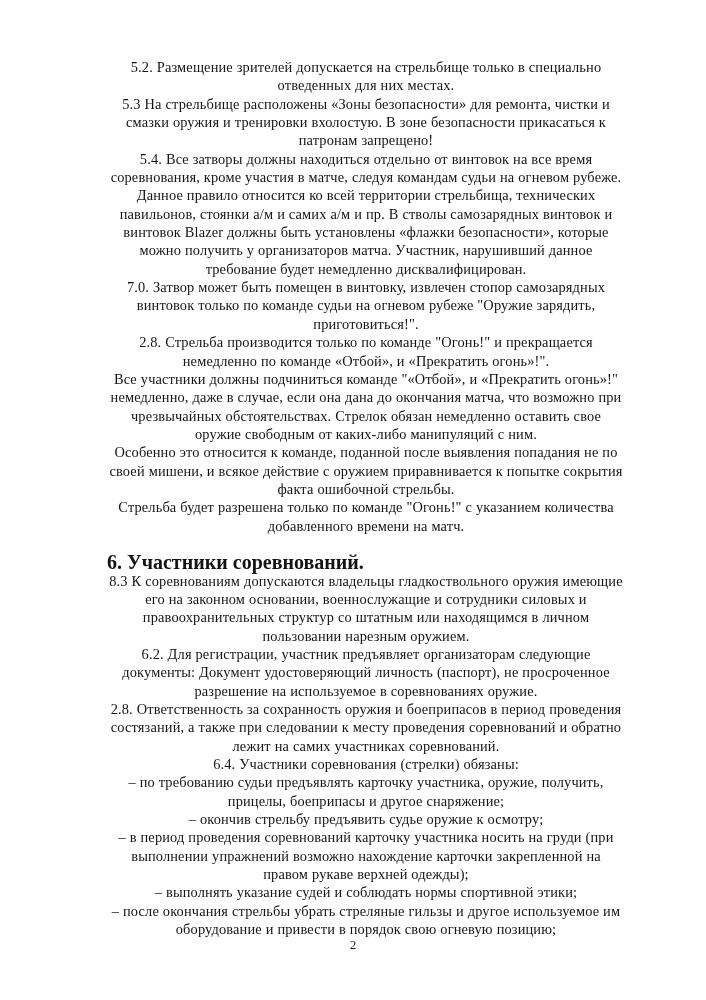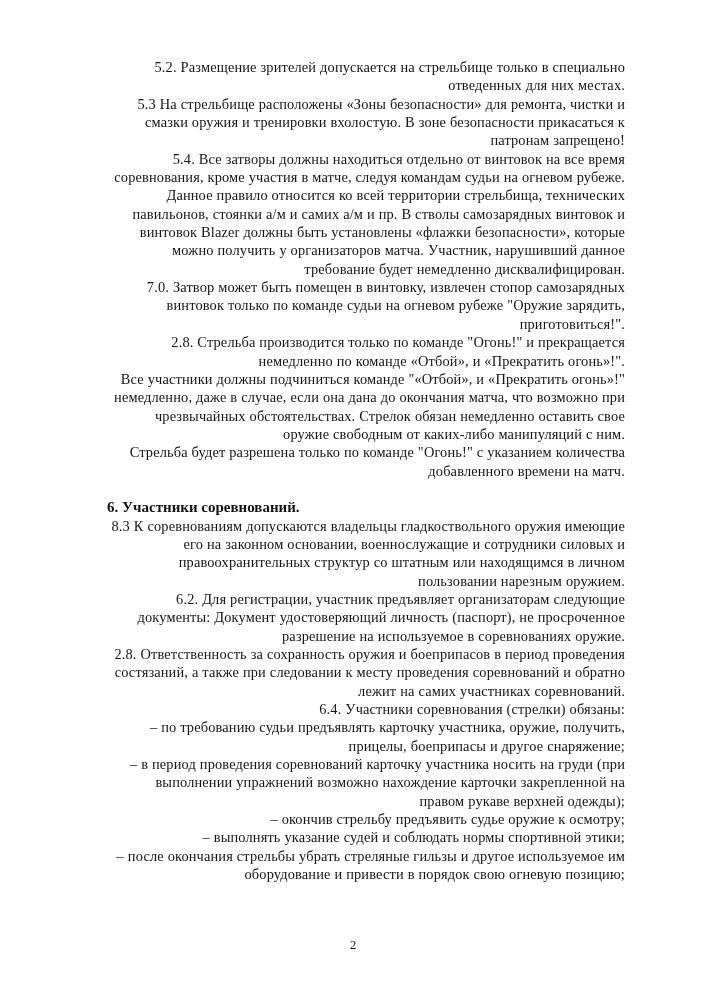--- a/index.html
+++ b/index.html
@@ -25,29 +25,29 @@
   }
   .content {
     position: absolute;
     left: 107px;
     top: 58px;
     width: 518px;
   }
   .para {
     font-size: 14.4px;
     line-height: 18.35px;
-    text-align: right;
+    text-align: center;
     margin: 0;
     padding: 0;
     letter-spacing: 0.01em;
     word-spacing: 0.01em;
     -webkit-font-smoothing: antialiased;
   }
   .heading {
-    font-size: 15px;
+    font-size: 20px;
     line-height: 18.35px;
     font-weight: bold;
     margin: 0;
     padding: 0;
   }
   .spacer {
     height: 18.35px;
   }
   .page-number {
     position: absolute;
@@ -65,27 +65,28 @@
 <body>
 
 <div class="page">
   <div class="content">
       <div class="para">5.2. Размещение зрителей допускается на стрельбище только в специально отведенных для них местах.</div>
       <div class="para">5.3 На стрельбище расположены «Зоны безопасности» для ремонта, чистки и смазки оружия и тренировки вхолостую. В зоне безопасности прикасаться к патронам запрещено!</div>
       <div class="para">5.4. Все затворы должны находиться отдельно от винтовок на все время соревнования, кроме участия в матче, следуя командам судьи на огневом рубеже. Данное правило относится ко всей территории стрельбища, технических павильонов, стоянки а/м и самих а/м и пр. В стволы самозарядных винтовок и винтовок Blazer должны быть установлены «флажки безопасности», которые можно получить у организаторов матча. Участник, нарушивший данное требование будет немедленно дисквалифицирован.</div>
       <div class="para">7.0. Затвор может быть помещен в винтовку, извлечен стопор самозарядных винтовок только по команде судьи на огневом рубеже "Оружие зарядить, приготовиться!".</div>
       <div class="para">2.8. Стрельба производится только по команде "Огонь!" и прекращается немедленно по команде «Отбой», и «Прекратить огонь»!".</div>
       <div class="para">Все участники должны подчиниться команде "«Отбой», и «Прекратить огонь»!" немедленно, даже в случае, если она дана до окончания матча, что возможно при чрезвычайных обстоятельствах. Стрелок обязан немедленно оставить свое оружие свободным от каких-либо манипуляций с ним.</div>
+      <div class="para">Особенно это относится к команде, поданной после выявления попадания не по своей мишени, и всякое действие с оружием приравнивается к попытке сокрытия факта ошибочной стрельбы.</div>
       <div class="para">Стрельба будет разрешена только по команде "Огонь!" с указанием количества добавленного времени на матч.</div>
       <div class="spacer"></div>
       <div class="heading">6. Участники соревнований.</div>
       <div class="para">8.3 К соревнованиям допускаются владельцы гладкоствольного оружия имеющие его на законном основании, военнослужащие и сотрудники силовых и правоохранительных структур со штатным или находящимся в личном пользовании нарезным оружием.</div>
       <div class="para">6.2. Для регистрации, участник предъявляет организаторам следующие документы: Документ удостоверяющий личность (паспорт), не просроченное разрешение на используемое в соревнованиях оружие.</div>
       <div class="para">2.8. Ответственность за сохранность оружия и боеприпасов в период проведения состязаний, а также при следовании к месту проведения соревнований и обратно лежит на самих участниках соревнований.</div>
       <div class="para">6.4. Участники соревнования (стрелки) обязаны:</div>
       <div class="para">– по требованию судьи предъявлять карточку участника, оружие, получить, прицелы, боеприпасы и другое снаряжение;</div>
+      <div class="para">– окончив стрельбу предъявить судье оружие к осмотру;</div>
       <div class="para">– в период проведения соревнований карточку участника носить на груди (при выполнении упражнений возможно нахождение карточки закрепленной на правом рукаве верхней одежды);</div>
-      <div class="para">– окончив стрельбу предъявить судье оружие к осмотру;</div>
       <div class="para">– выполнять указание судей и соблюдать нормы спортивной этики;</div>
       <div class="para">– после окончания стрельбы убрать стреляные гильзы и другое используемое им оборудование и привести в порядок свою огневую позицию;</div>
     </div>
   <div class="page-number">2</div>
 </div>
 
 </body></html>

